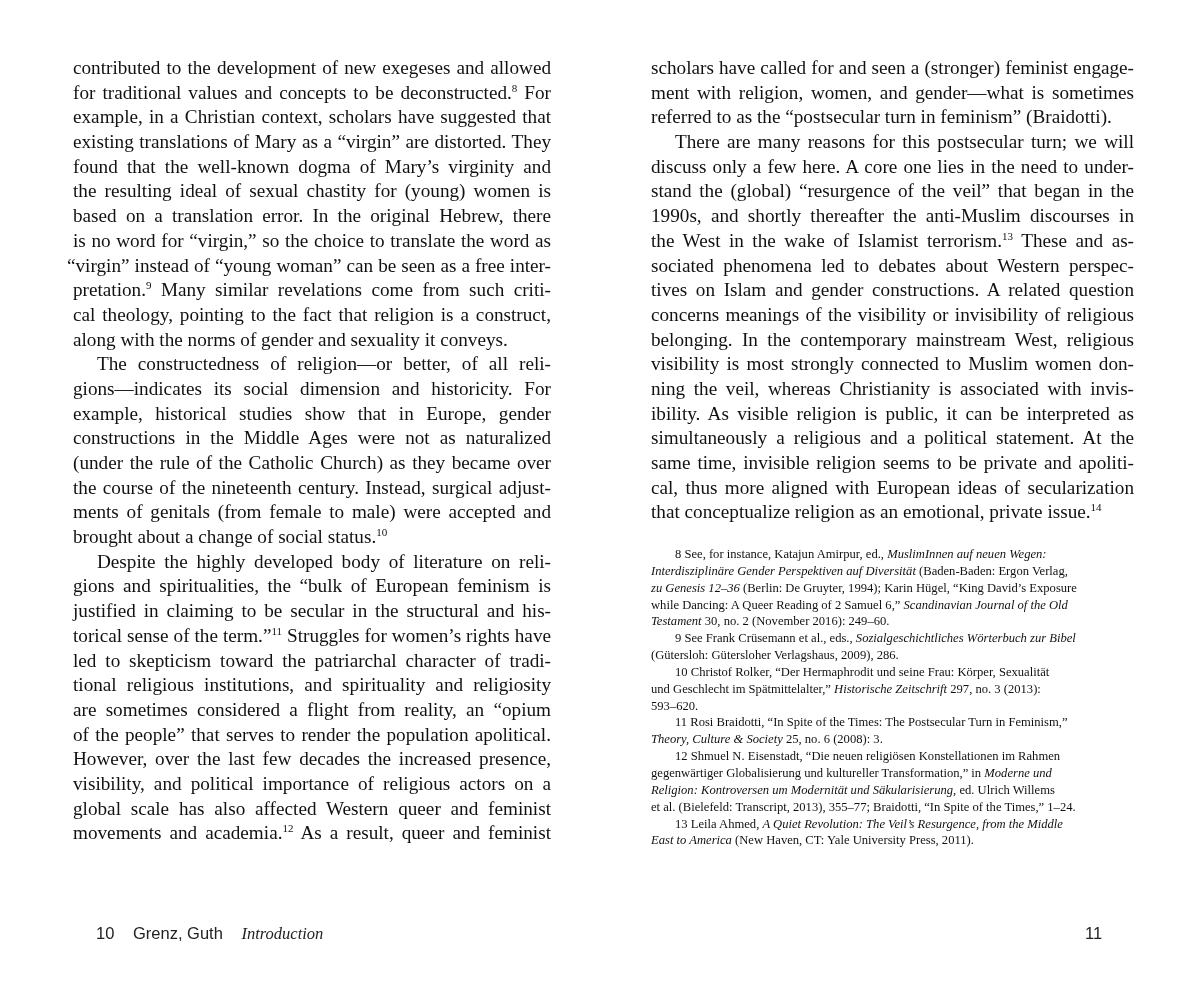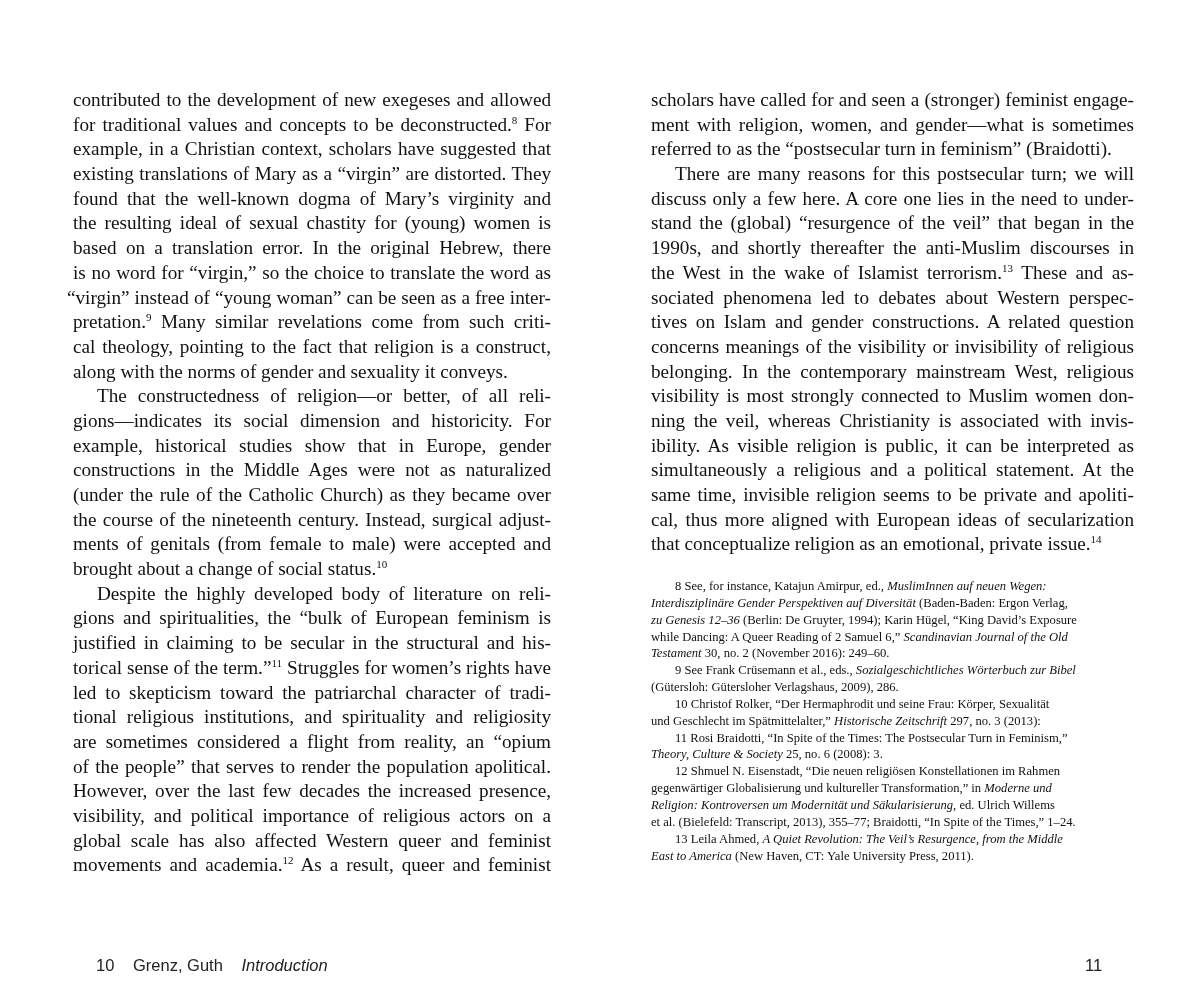--- a/index.html
+++ b/index.html
@@ -1,17 +1,17 @@
 <!DOCTYPE html>
 <html><head>
   <meta charset="utf-8">
   <style>
     html, body { margin: 0; padding: 0; background: #ffffff; }
     body { width: 1200px; height: 989px; position: relative; overflow: hidden; color: #111; }
-    .page { position: absolute; top: 0; height: 767px; margin-top: 32px; }
+    .page { position: absolute; top: 0; height: 767px; }
     .page-left { left: 0; width: 600px; }
     .page-right { left: 600px; width: 600px; }
     .col {
       position: absolute;
       font-family: "Liberation Serif", "DejaVu Serif", serif;
       font-size: 19.2px;
       line-height: 24.7px;
       text-align: justify;
       text-align-last: justify;
     }
@@ -30,21 +30,21 @@
     .nline { display: block; white-space: nowrap; height: 16.85px; }
     .nline.first { padding-left: 24px; }
     .footer {
       position: absolute; top: 924px;
       font-family: "Liberation Sans", "DejaVu Sans", sans-serif;
       font-size: 16.5px; color: #222;
     }
     .footer-left { left: 96px; }
     .footer-left span { margin-right: 14px; }
     .footer-right { left: 485px; }
-    em { font-style: italic; }
+    em { font-style: italic; font-family: Liberation Serif, serif; }
   </style>
 </head>
 <body>
 
 <div class="page page-left">
   <div class="col col-left" id="left-col">
       <span class="line">contributed to the development of new exegeses and allowed</span>
       <span class="line">for traditional values and concepts to be deconstructed.<sup>8</sup> For</span>
       <span class="line">example, in a Christian context, scholars have suggested that</span>
       <span class="line">existing translations of Mary as a “virgin” are distorted. They</span>
@@ -114,20 +114,21 @@
         <span class="nline">while Dancing: A Queer Reading of 2 Samuel 6,” <em>Scandinavian Journal of the Old</em></span>
         <span class="nline"><em>Testament</em> 30, no. 2 (November 2016): 249–60.</span>
       </div>
       <div>
         <span class="nline first">9  See Frank Crüsemann et al., eds., <em>Sozialgeschichtliches Wörterbuch zur Bibel</em></span>
         <span class="nline">(Gütersloh: Gütersloher Verlagshaus, 2009), 286.</span>
       </div>
       <div>
         <span class="nline first">10  Christof Rolker, “Der Hermaphrodit und seine Frau: Körper, Sexualität</span>
         <span class="nline">und Geschlecht im Spätmittelalter,” <em>Historische Zeitschrift</em> 297, no. 3 (2013):</span>
+        <span class="nline">593–620.</span>
       </div>
       <div>
         <span class="nline first">11  Rosi Braidotti, “In Spite of the Times: The Postsecular Turn in Feminism,”</span>
         <span class="nline"><em>Theory, Culture &amp; Society</em> 25, no. 6 (2008): 3.</span>
       </div>
       <div>
         <span class="nline first">12  Shmuel N. Eisenstadt, “Die neuen religiösen Konstellationen im Rahmen</span>
         <span class="nline">gegenwärtiger Globalisierung und kultureller Transformation,” in <em>Moderne und</em></span>
         <span class="nline"><em>Religion: Kontroversen um Modernität und Säkularisierung</em>, ed. Ulrich Willems</span>
         <span class="nline">et al. (Bielefeld: Transcript, 2013), 355–77; Braidotti, “In Spite of the Times,” 1–24.</span>

